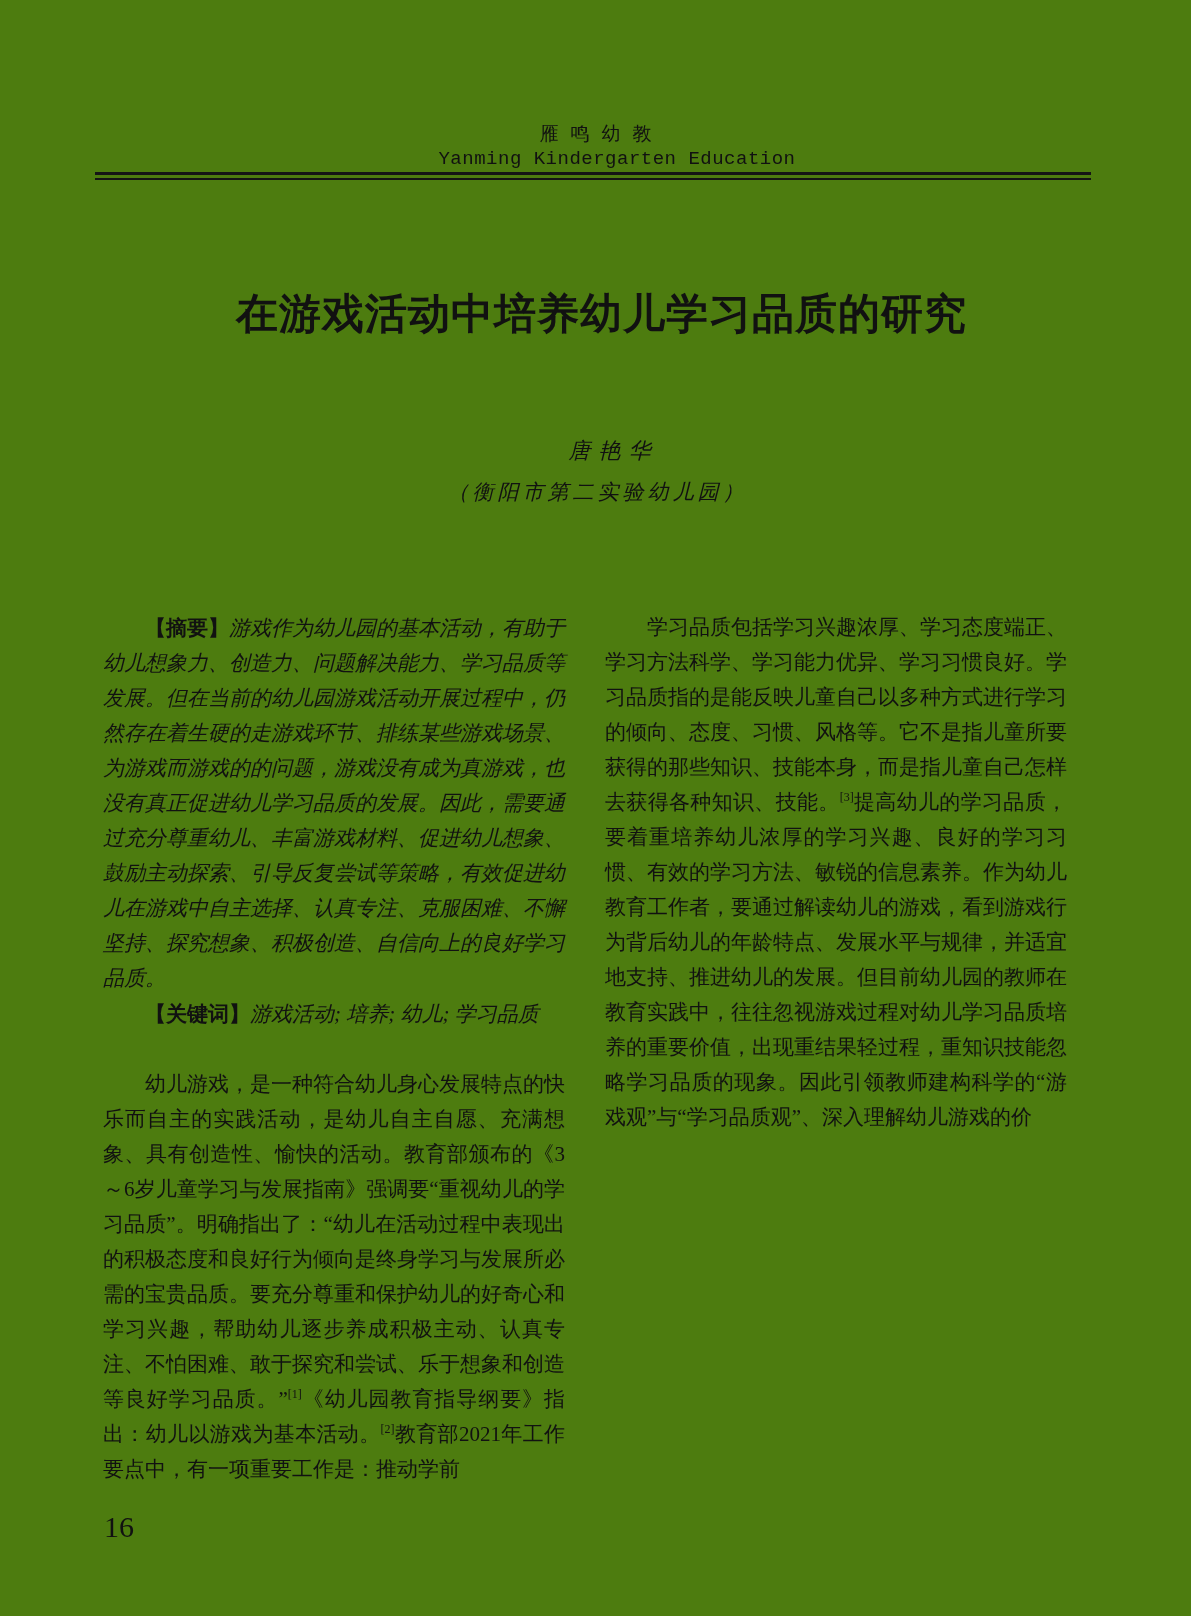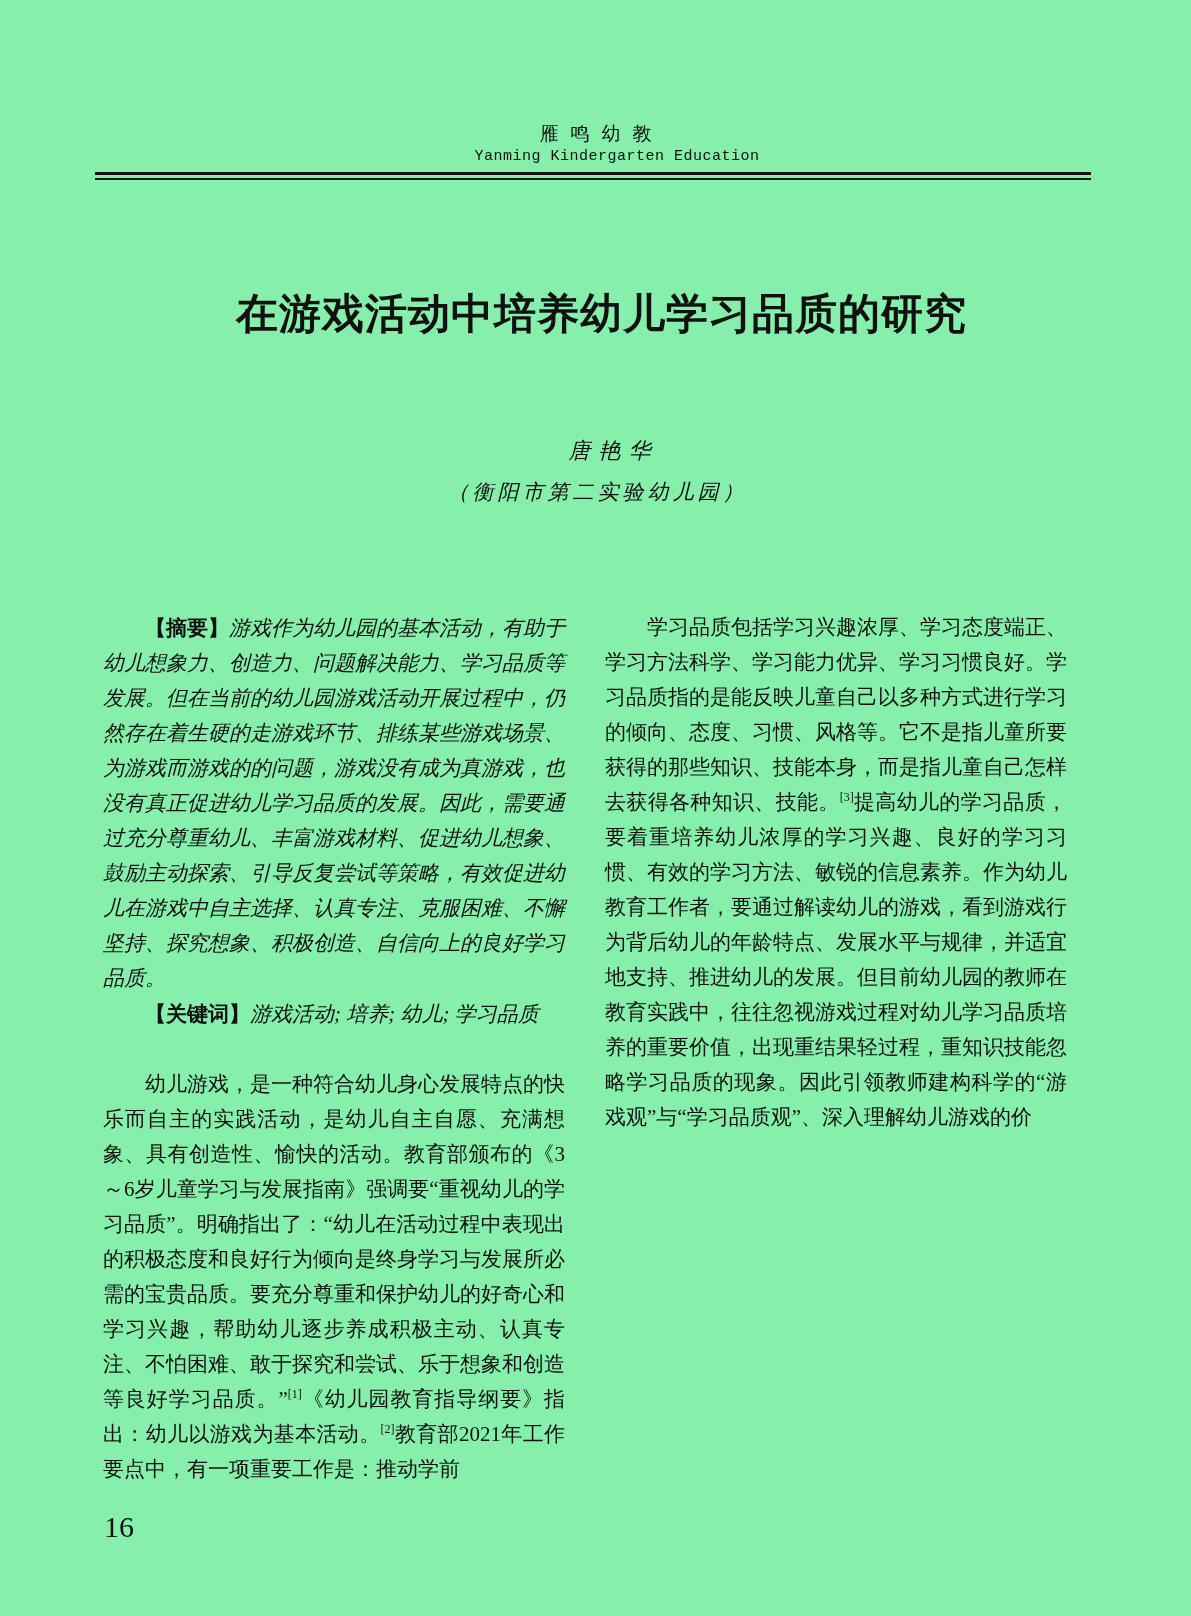--- a/index.html
+++ b/index.html
@@ -1,41 +1,41 @@
 <!DOCTYPE html>
 <html lang="zh"><head>
 <meta charset="utf-8">
 <style>
   html, body { margin: 0; padding: 0; background: #e8e8e8; }
   .page {
     position: relative;
     width: 1191px;
     height: 1616px;
     margin: 0 auto;
-    background: #86efac;
+    background: #4d7c0f;
     color: #111111;
     font-family: "Liberation Serif", "DejaVu Serif", serif;
     overflow: hidden;
   }
   
   .journal-cn {
     position: absolute;
     top: 121px; left: 0; right: 0;
     text-align: center;
     font-size: 19px;
     letter-spacing: 12px;
     text-indent: 12px; 
     font-weight: 500;
     font-family: "Liberation Serif", "DejaVu Serif", serif;
   }
   .journal-en {
     position: absolute;
     top: 148px; left: 0; right: 4px;
     text-align: center;
-    font-size: 15px;
+    font-size: 19px;
     letter-spacing: 0.5px;
     font-family: "Liberation Mono", "DejaVu Sans Mono", monospace;
     margin-left: 47px;
   }
   .header-rule {
     position: absolute;
     top: 172px; left: 95px;
     width: 996px; height: 3px;
     border-top: 3px solid #151515;
     border-bottom: 2px solid #151515;

